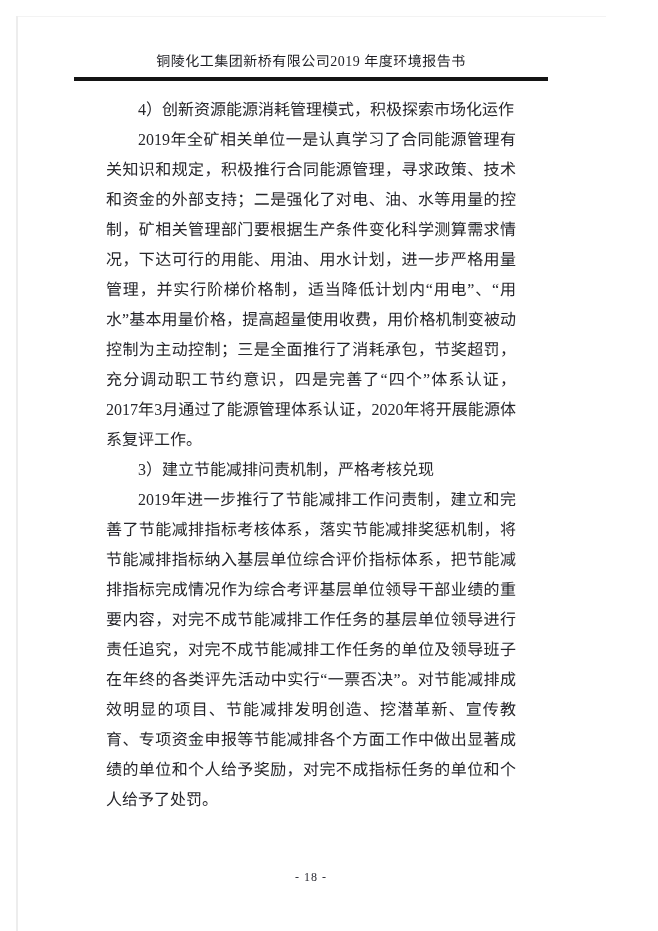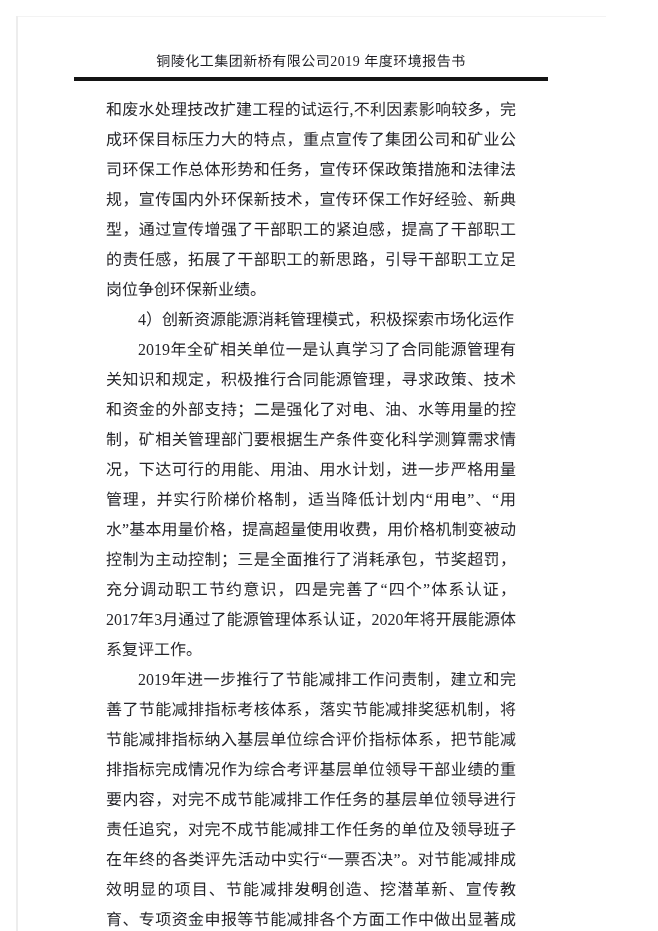--- a/index.html
+++ b/index.html
@@ -49,41 +49,41 @@
     text-indent: 2em;
     font-family: Liberation Serif, serif;
   }
   .para.heading {
     text-indent: 2em;
   }
   .footer {
     position: absolute;
     left: 0;
     right: 0;
-    bottom: 51px;
+    bottom: 62px;
     text-align: center;
     font-size: 12px;
     color: #2a2a33;
     letter-spacing: 1px;
   }
 </style>
 </head>
 <body>
 
 <div class="page">
 
   <div class="header">
     <div class="header-title">铜陵化工集团新桥有限公司2019 年度环境报告书</div>
     <div class="header-rule"></div>
   </div>
 
   <div class="doc-body">
-    <p class="para">和废水处理技改扩建工程的试运行,不利因素影响较多，完成环保目标压力大的特点，重点宣传了集团公司和矿业公司环保工作总体形势和任务，宣传环保政策措施和法律法规，宣传国内外环保新技术，宣传环保工作好经验、新典型，通过宣传增强了干部职工的紧迫感，提高了干部职工的责任感，拓展了干部职工的新思路，引导干部职工立足岗位争创环保新业绩。</p>
     <p class="para heading">4）创新资源能源消耗管理模式，积极探索市场化运作</p>
     <p class="para indent">2019年全矿相关单位一是认真学习了合同能源管理有关知识和规定，积极推行合同能源管理，寻求政策、技术和资金的外部支持；二是强化了对电、油、水等用量的控制，矿相关管理部门要根据生产条件变化科学测算需求情况，下达可行的用能、用油、用水计划，进一步严格用量管理，并实行阶梯价格制，适当降低计划内“用电”、“用水”基本用量价格，提高超量使用收费，用价格机制变被动控制为主动控制；三是全面推行了消耗承包，节奖超罚，充分调动职工节约意识，四是完善了“四个”体系认证，2017年3月通过了能源管理体系认证，2020年将开展能源体系复评工作。</p>
+    <p class="para heading">3）建立节能减排问责机制，严格考核兑现</p>
     <p class="para indent">2019年进一步推行了节能减排工作问责制，建立和完善了节能减排指标考核体系，落实节能减排奖惩机制，将节能减排指标纳入基层单位综合评价指标体系，把节能减排指标完成情况作为综合考评基层单位领导干部业绩的重要内容，对完不成节能减排工作任务的基层单位领导进行责任追究，对完不成节能减排工作任务的单位及领导班子在年终的各类评先活动中实行“一票否决”。对节能减排成效明显的项目、节能减排发明创造、挖潜革新、宣传教育、专项资金申报等节能减排各个方面工作中做出显著成绩的单位和个人给予奖励，对完不成指标任务的单位和个人给予了处罚。</p>
   </div>
 
   <div class="footer">
     <span>- 18 -</span>
   </div>
 
 </div>
 
 </body></html>

